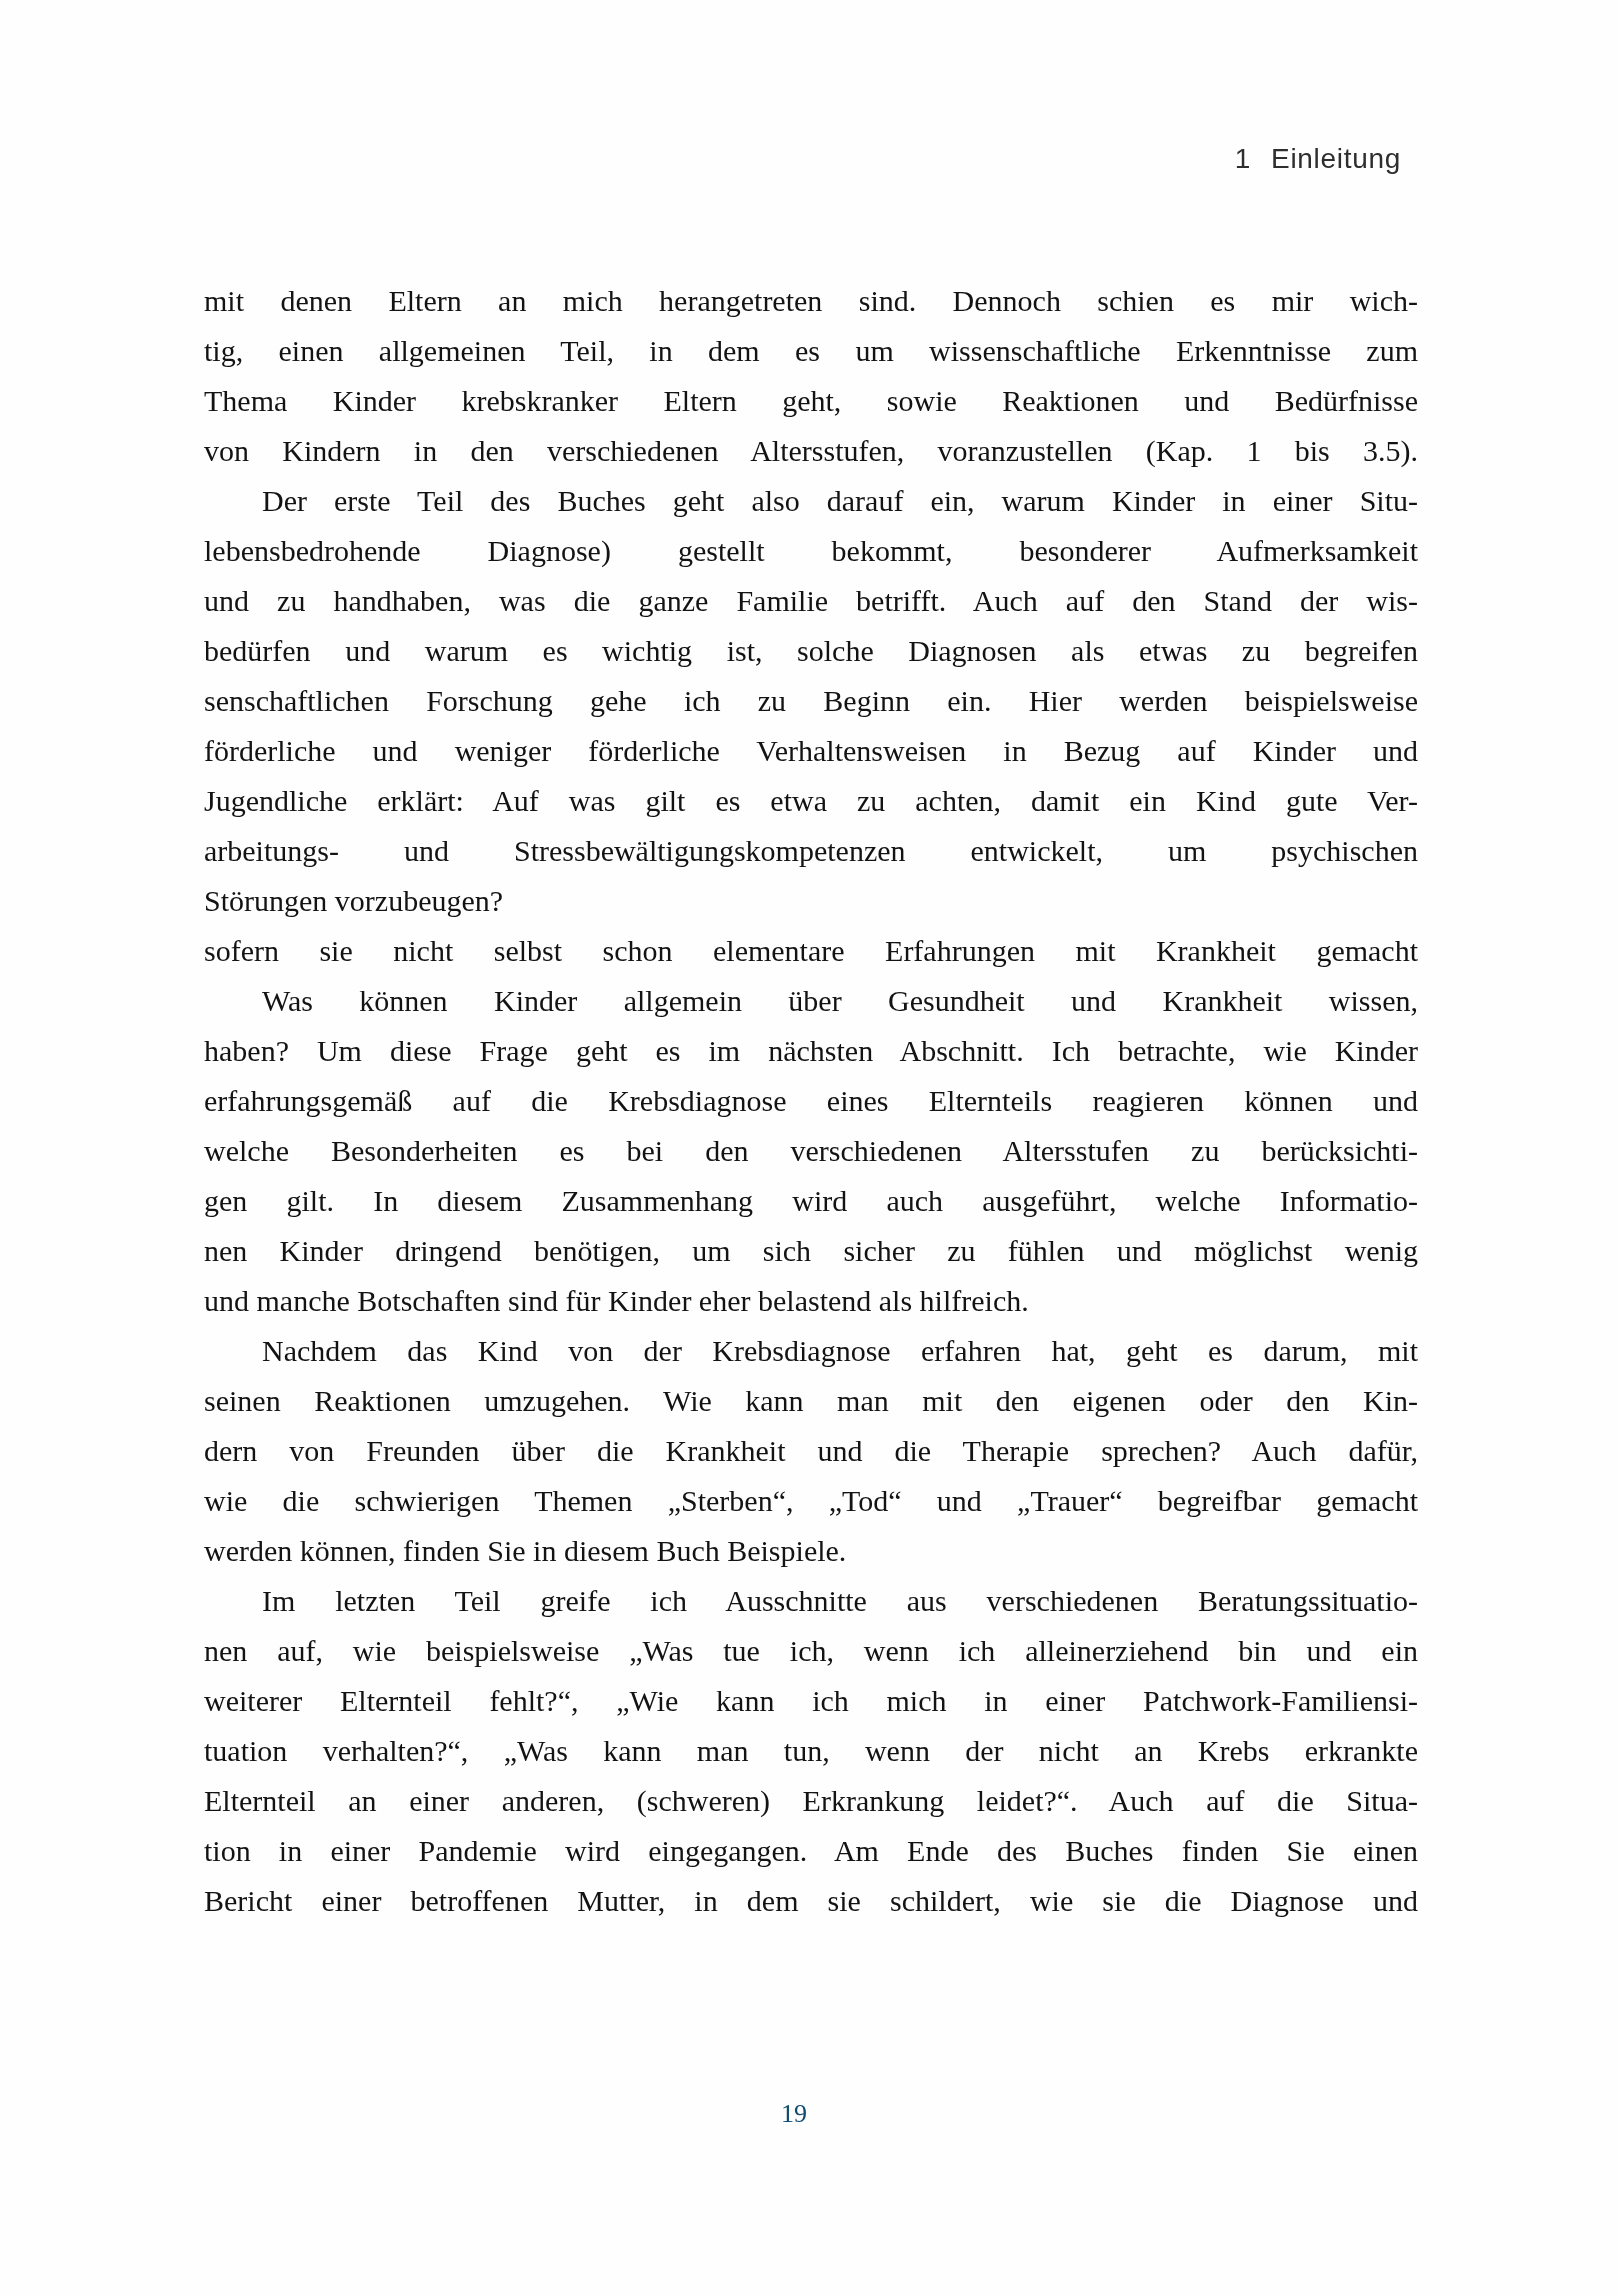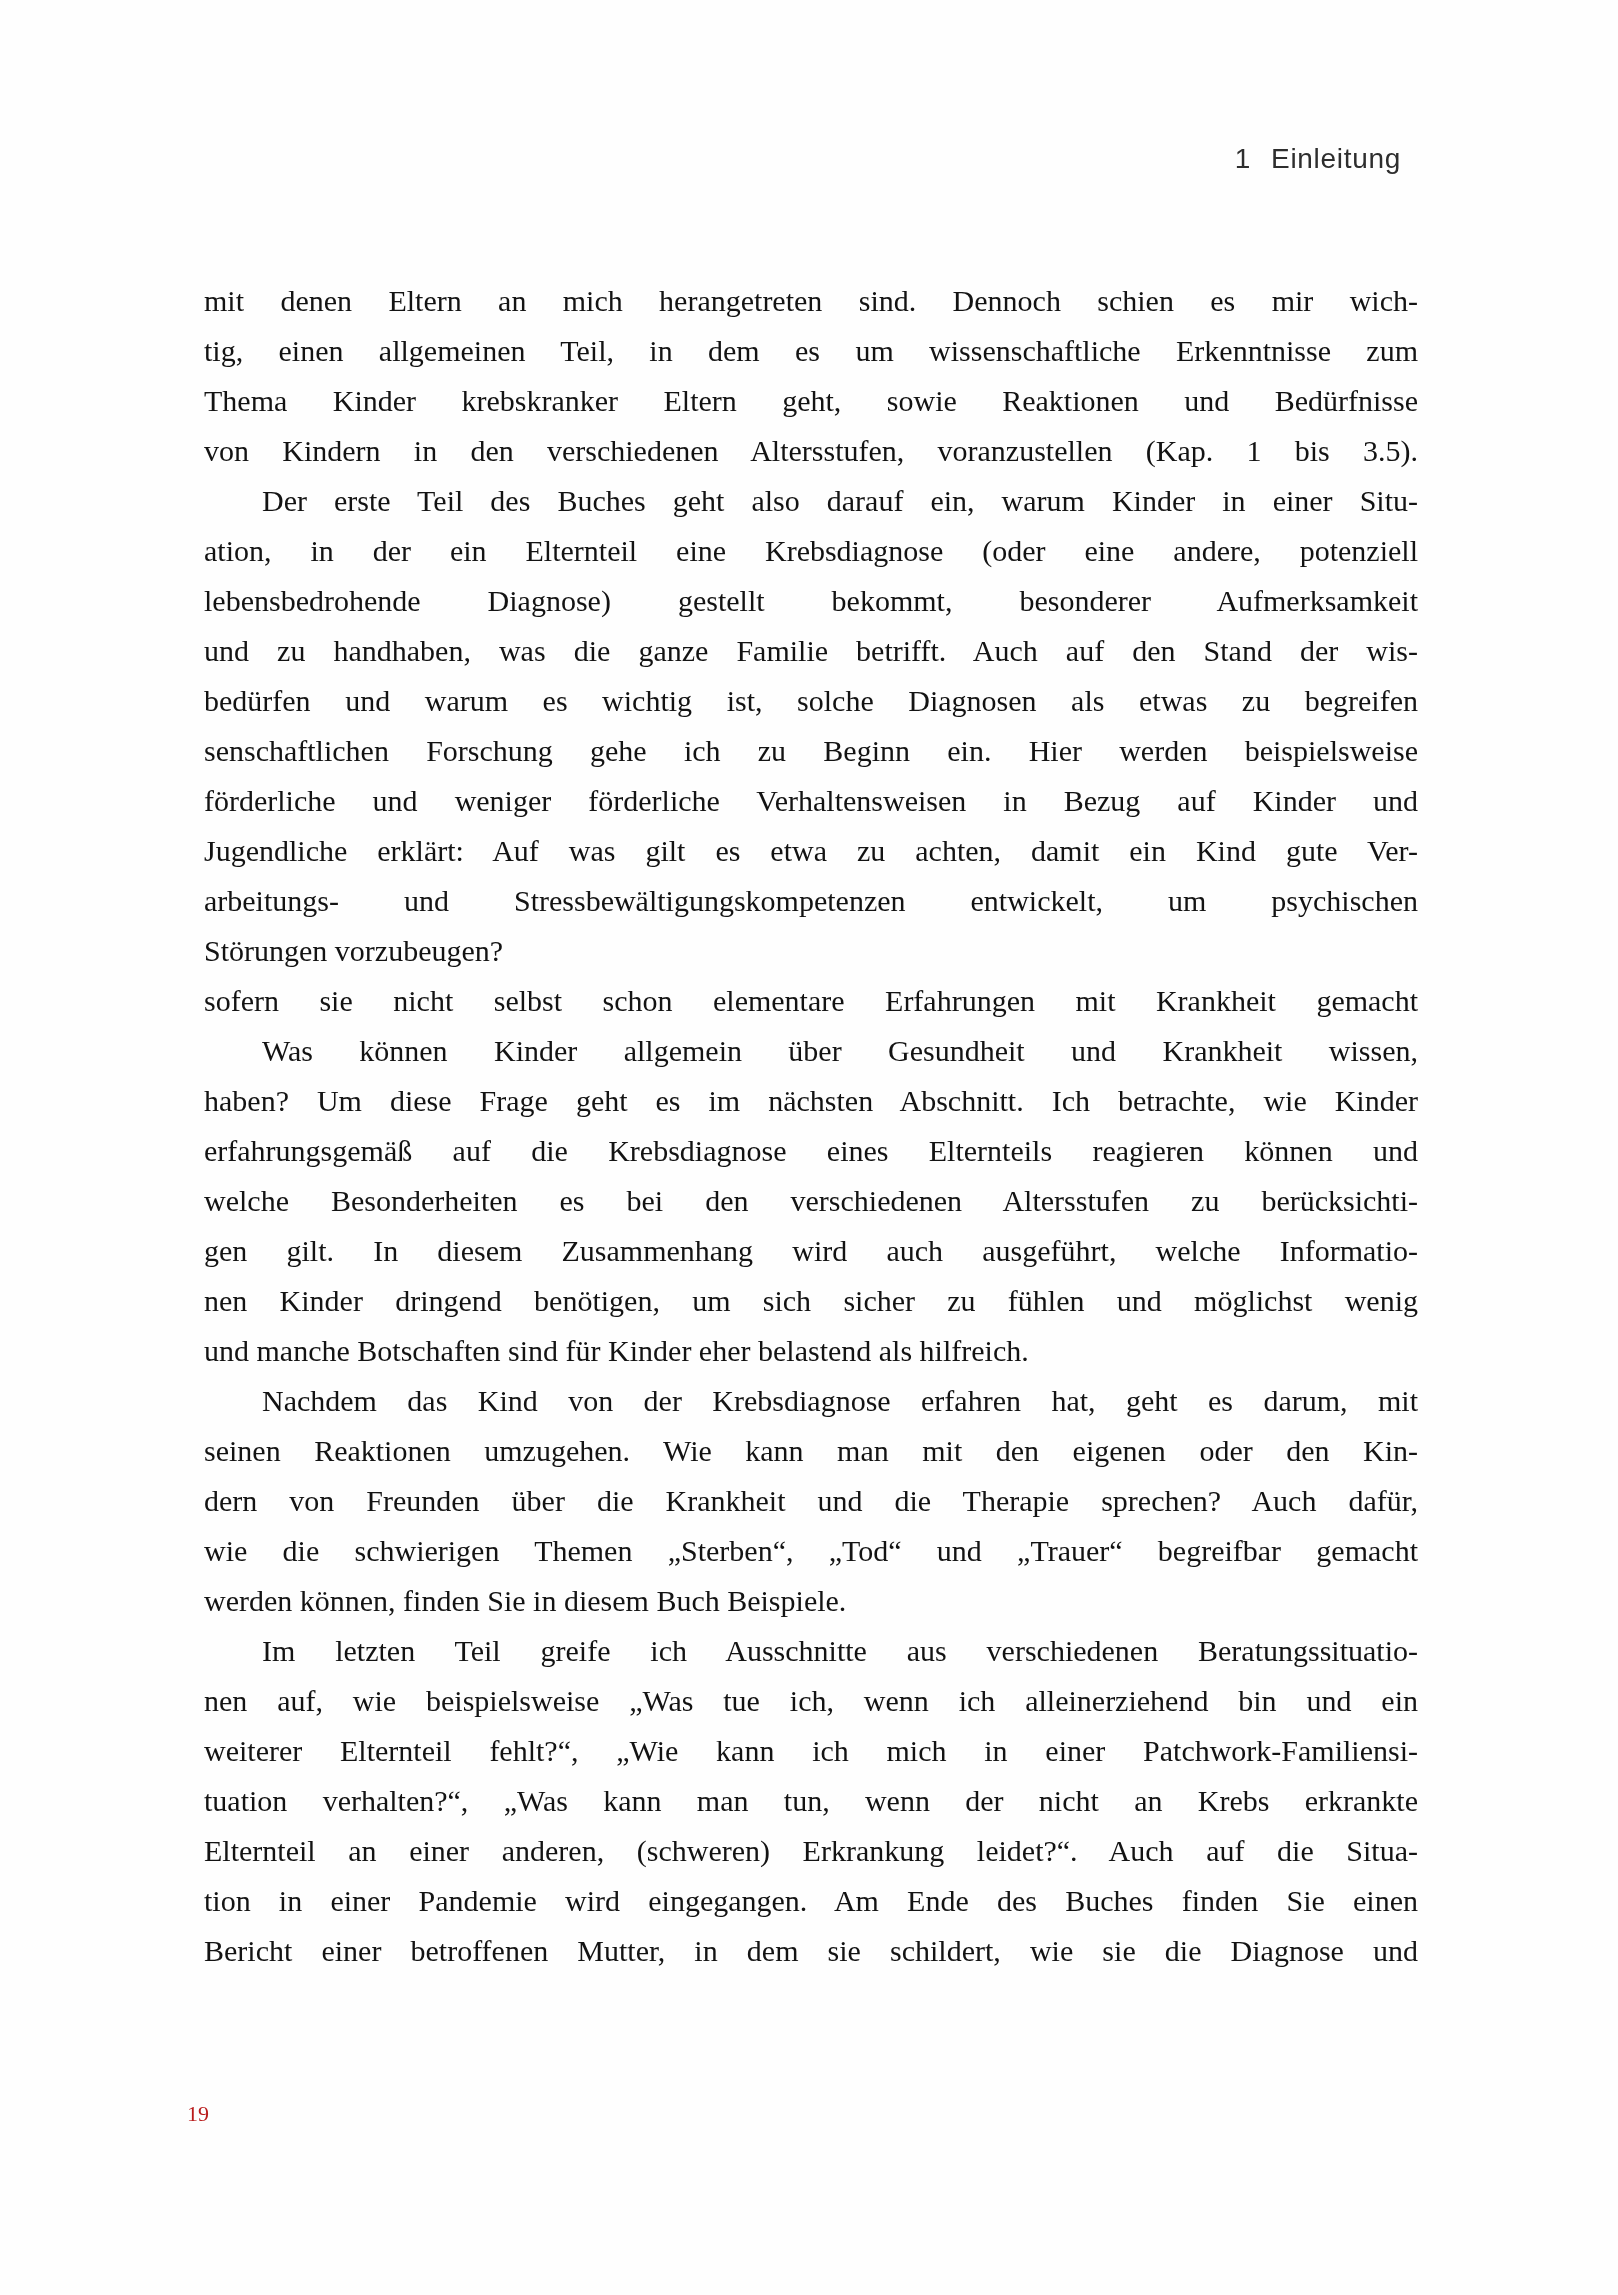--- a/index.html
+++ b/index.html
@@ -50,42 +50,41 @@
     text-align-last: left;
   }
   .line.indent {
     text-indent: 58px;
   }
   .page-number {
     position: absolute;
     left: 187px;
     top: 2096px;
     width: 1214px;
-    text-align: left;
-    font-size: 22px;
+    text-align: center;
+    font-size: 26px;
     line-height: 35px;
-    color: #b91c1c;
+    color: #0c4a6e;
   }
 </style>
 </head>
 <body>
 
 <div class="page">
 
   <div class="running-header">
     <span class="chapter-number">1</span><span>Einleitung</span>
   </div>
 
   <div class="body-text" id="body-text">
       <div class="line">mit denen Eltern an mich herangetreten sind. Dennoch schien es mir wich-</div>
       <div class="line">tig, einen allgemeinen Teil, in dem es um wissenschaftliche Erkenntnisse zum</div>
       <div class="line">Thema Kinder krebskranker Eltern geht, sowie Reaktionen und Bedürfnisse</div>
       <div class="line">von Kindern in den verschiedenen Altersstufen, voranzustellen (Kap. 1 bis 3.5).</div>
       <div class="line indent">Der erste Teil des Buches geht also darauf ein, warum Kinder in einer Situ-</div>
-      <div class="line">ation, in der ein Elternteil eine Krebsdiagnose (oder eine andere, potenziell</div>
       <div class="line">lebensbedrohende Diagnose) gestellt bekommt, besonderer Aufmerksamkeit</div>
       <div class="line">und zu handhaben, was die ganze Familie betrifft. Auch auf den Stand der wis-</div>
       <div class="line">bedürfen und warum es wichtig ist, solche Diagnosen als etwas zu begreifen</div>
       <div class="line">senschaftlichen Forschung gehe ich zu Beginn ein. Hier werden beispielsweise</div>
       <div class="line">förderliche und weniger förderliche Verhaltensweisen in Bezug auf Kinder und</div>
       <div class="line">Jugendliche erklärt: Auf was gilt es etwa zu achten, damit ein Kind gute Ver-</div>
       <div class="line">arbeitungs- und Stressbewältigungskompetenzen entwickelt, um psychischen</div>
       <div class="line no-just">Störungen vorzubeugen?</div>
       <div class="line">sofern sie nicht selbst schon elementare Erfahrungen mit Krankheit gemacht</div>
       <div class="line indent">Was können Kinder allgemein über Gesundheit und Krankheit wissen,</div>

